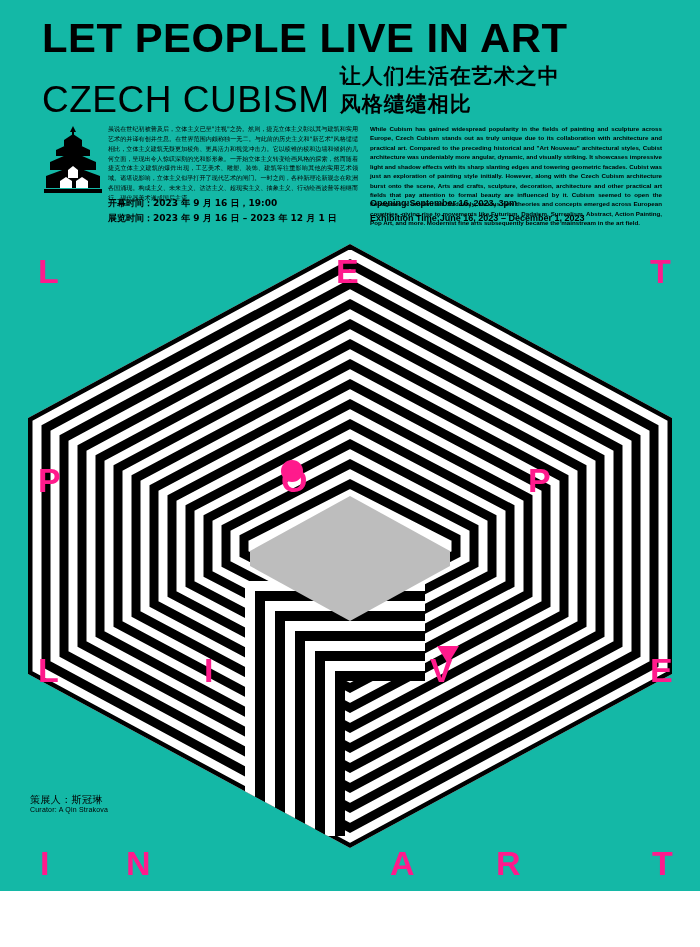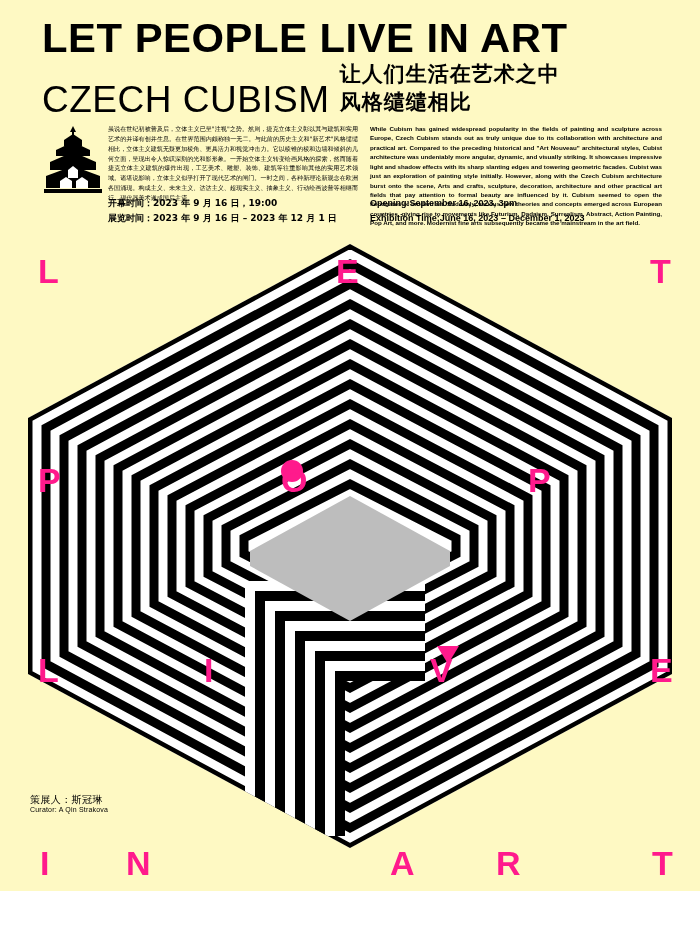--- a/index.html
+++ b/index.html
@@ -8,21 +8,21 @@
     background: #ffffff;
   }
   body {
     font-family: "Liberation Sans", sans-serif;
     color: #000;
   }
   .poster {
     position: relative;
     width: 700px;
     height: 891px;
-    background: #fef9c3;
+    background: #14b8a6;
     overflow: hidden;
   }
 
   
   .title-block {
     position: absolute;
     left: 42px;
     top: 18px;
     width: 630px;
   }
@@ -45,21 +45,21 @@
     font-family: "Liberation Sans", sans-serif;
     font-weight: 300;
     font-size: 37px;
     letter-spacing: 0.5px;
     line-height: 1;
     white-space: nowrap;
     text-align: right;
   }
   .title-cn {
     margin-left: 10px;
-    font-family: Liberation Mono, monospace;
+    font-family: Liberation Sans, sans-serif;
     font-weight: bold;
     font-size: 21px;
     line-height: 1.28;
     letter-spacing: 1px;
   }
   .title-cn div:last-child { margin-top: 1px; }
 
   
   .mark {
     position: absolute;

